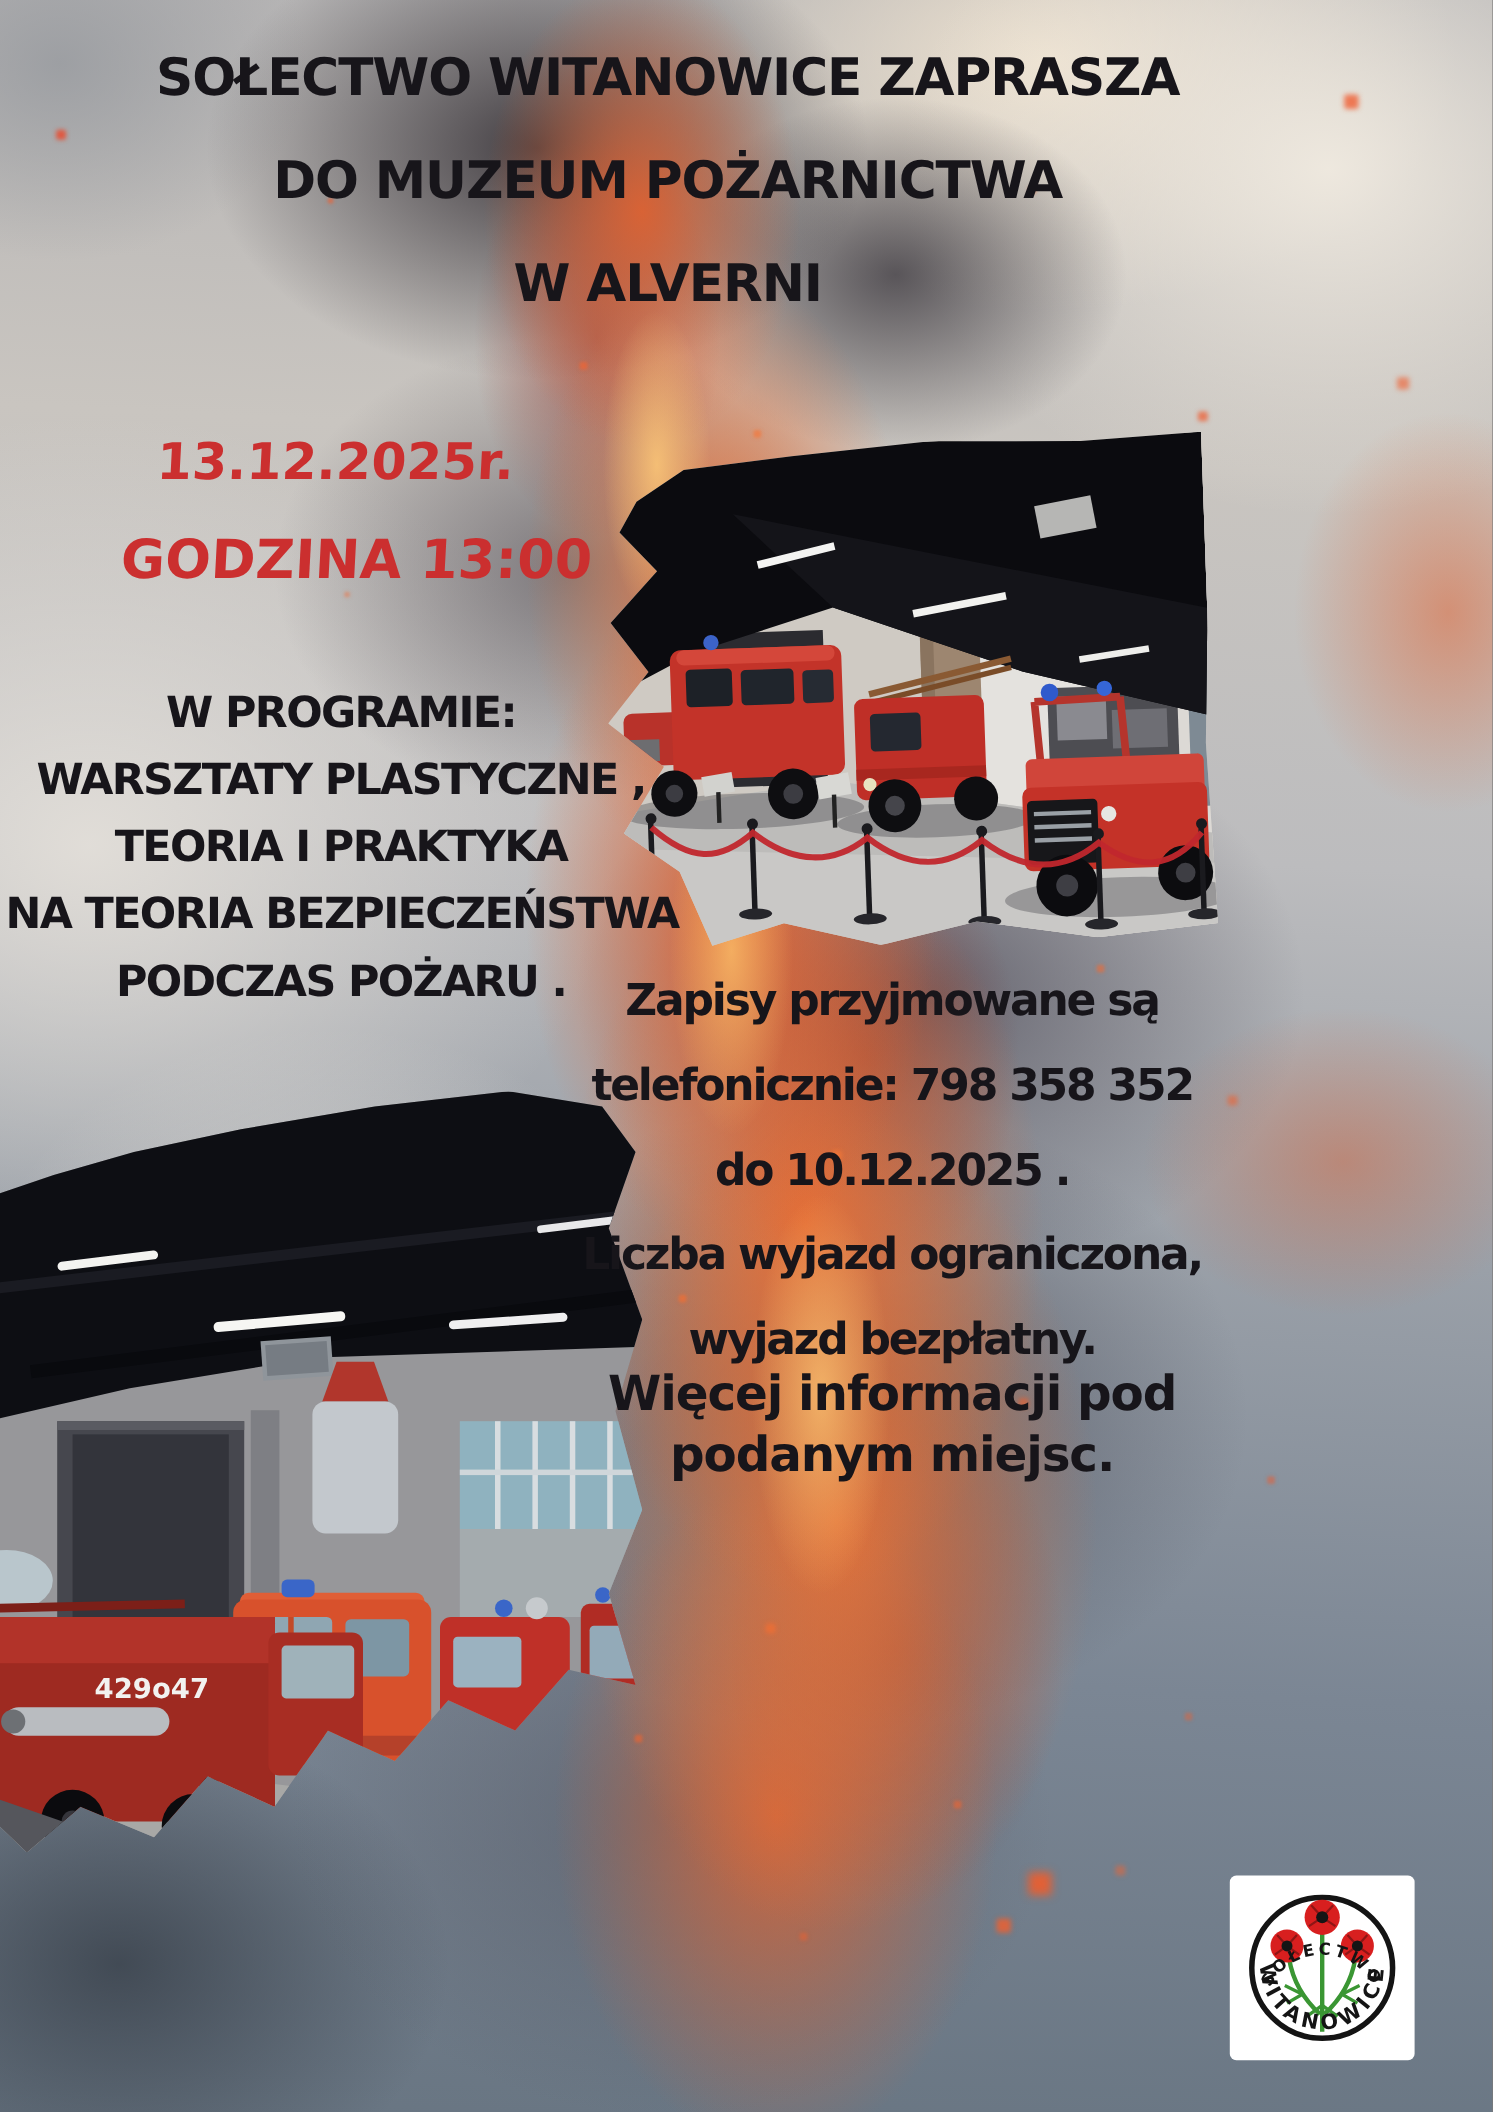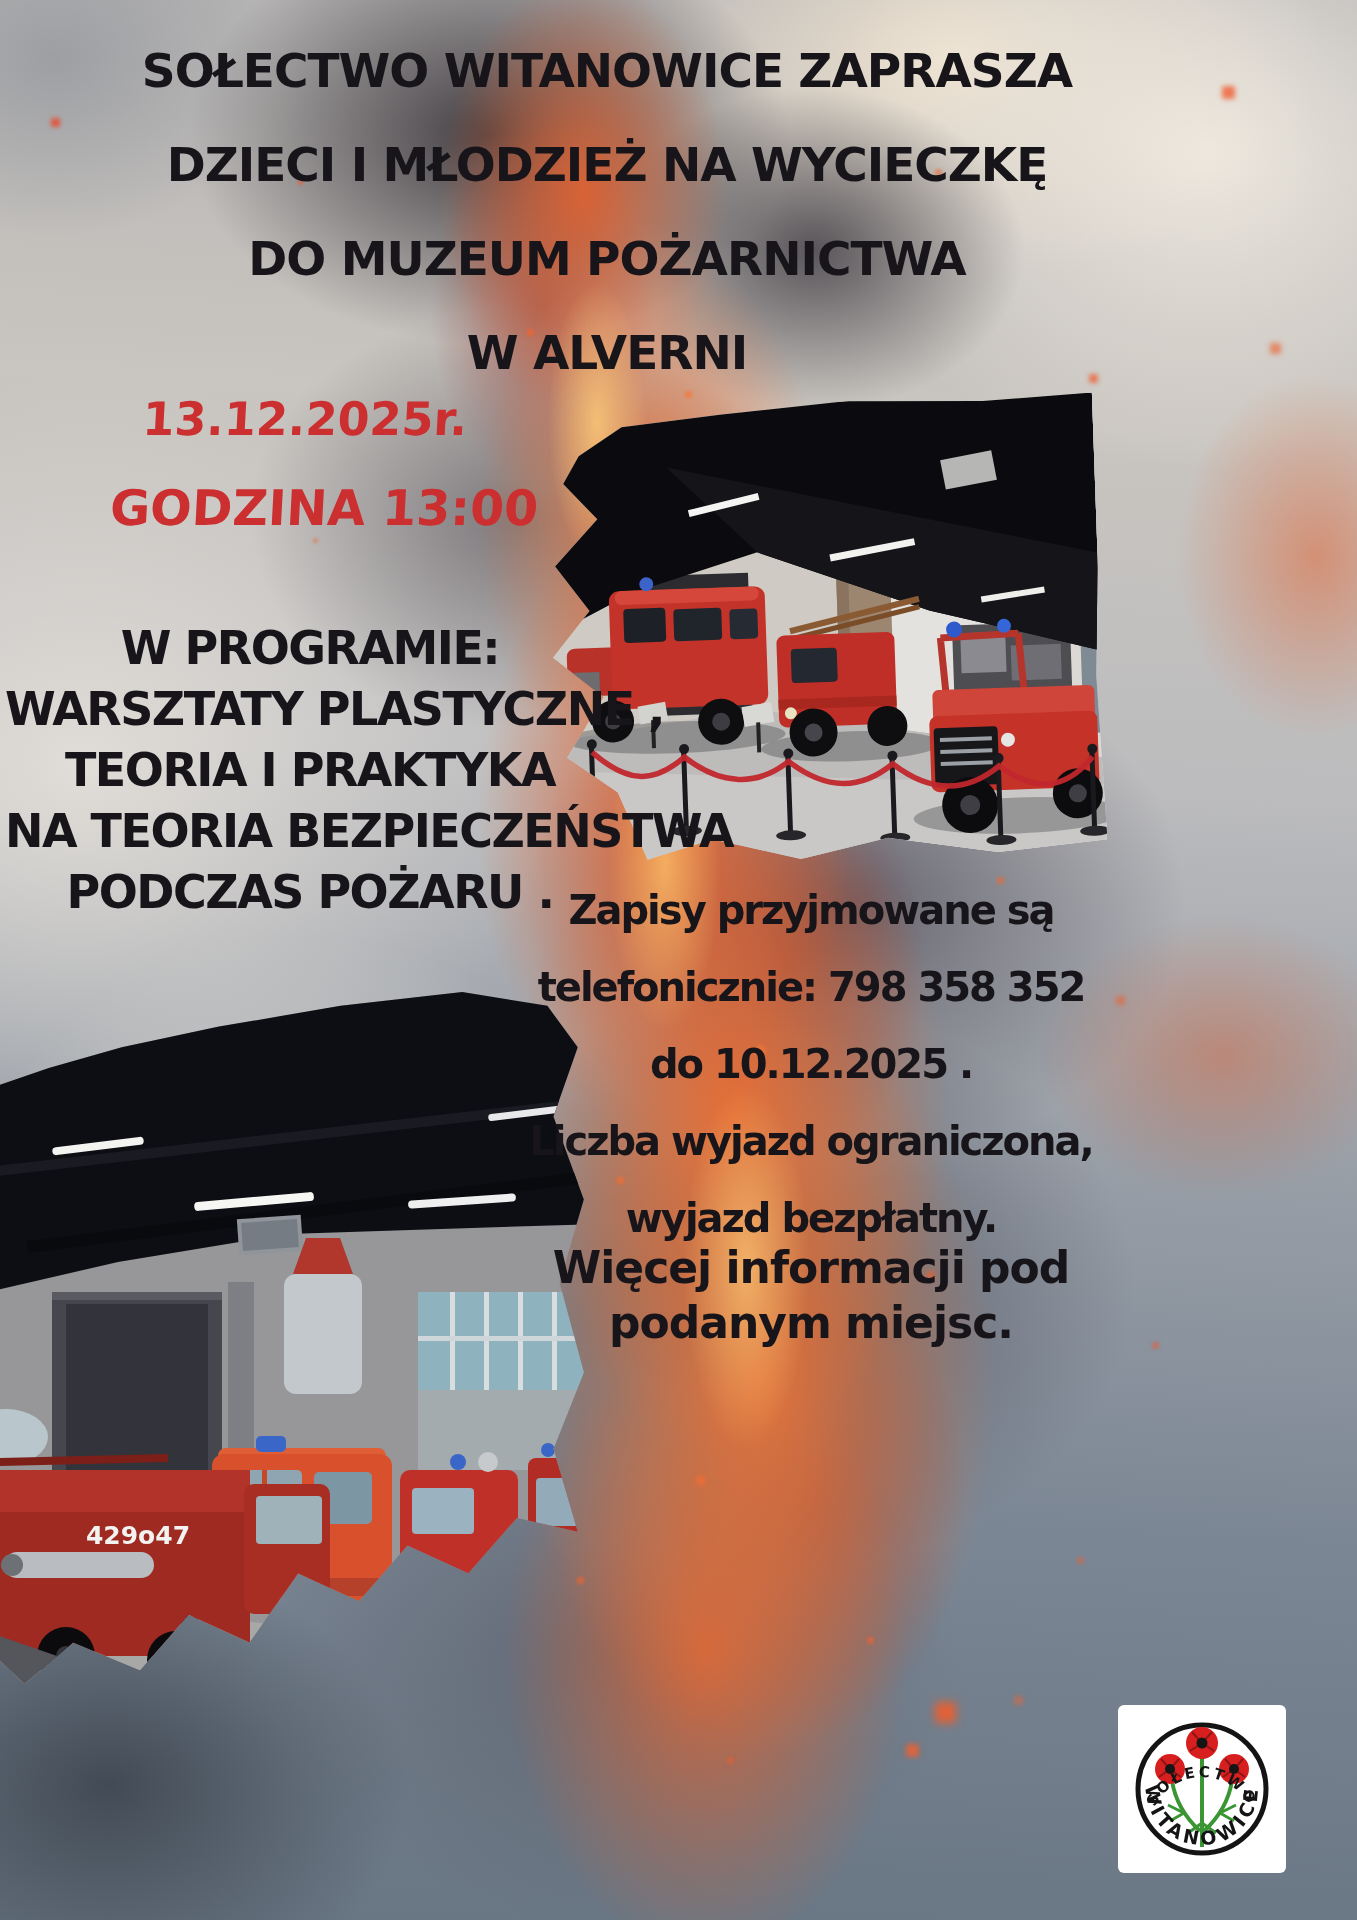--- a/index.html
+++ b/index.html
@@ -60,21 +60,21 @@
       700px 1480px 4px 4px rgba(244,110,50,.7), 580px 1580px 3px 3px rgba(240,100,48,.65),
       870px 1640px 3px 3px rgba(240,100,48,.6), 945px 1712px 8px 10px rgba(244,92,40,.85),
       912px 1750px 5px 6px rgba(242,95,45,.8), 1018px 1700px 4px 4px rgba(240,100,50,.5),
       730px 1760px 3px 3px rgba(238,95,48,.5), 1080px 1560px 3px 3px rgba(238,95,48,.45);
   }
   .txt{position:absolute;text-align:center;font-weight:bold;color:#17151a;white-space:nowrap;}
   .title{left:0;top:24px;width:1132px;font-size:47px;line-height:94px;letter-spacing:-1px;padding-left:41px;}
   .red{color:#cb2f2f;transform:skewX(-3deg);}
   .date{left:140px;top:392px;width:330px;font-size:46px;}
   .time{left:110px;top:480px;width:400px;font-size:49px;}
-  .program{left:5px;top:618px;width:610px;font-size:46px;line-height:61px;letter-spacing:-1.5px;}
+  .program{left:5px;top:618px;width:610px;font-size:39px;line-height:61px;letter-spacing:-1.5px;}
   .reg{left:528px;top:872px;width:566px;font-size:40px;line-height:77px;letter-spacing:-2px;text-align:center;}
   .note{left:528px;top:1240px;width:566px;font-size:44px;line-height:55px;letter-spacing:-1px;}
   .photo{position:absolute;overflow:hidden;}
   .photo svg{display:block;width:100%;height:100%;}
   .photo-tr{
     left:552px;top:402px;width:548px;height:456px;transform:rotate(-2deg);
     clip-path:polygon(6% 10%,14% 4%,32% 2%,55% 0%,80% 1%,100% 0%,100% 36%,99% 62%,100% 98%,
       80% 100%,60% 96%,44% 100%,28% 95%,16% 99%,11% 84%,2% 76%,9% 63%,0% 54%,7% 44%,1% 34%,9% 24%,3% 16%);
   }
   .photo-bl{
@@ -283,21 +283,20 @@
         <circle cx="312" cy="660" r="24" fill="#0b0b0e"></circle>
           <circle cx="312" cy="660" r="9" fill="#35353b"></circle>
         <text x="150" y="552" text-anchor="middle" font-size="25" font-weight="bold" fill="#f2f2f0">429o47</text>
       </g>
       <polygon points="0,640 150,692 0,692" fill="#55565c"></polygon>
     </svg>
   </div>
 
   <div class="txt title">
     <div>SOŁECTWO WITANOWICE ZAPRASZA</div>
-    <div>DZIECI I MŁODZIEŻ NA WYCIECZKĘ</div>
     <div>DO MUZEUM POŻARNICTWA</div>
     <div>W ALVERNI</div>
   </div>
 
   <div class="txt red date">13.12.2025r.</div>
   <div class="txt red time">GODZINA 13:00</div>
 
   <div class="txt program">
     <div>W PROGRAMIE:</div>
     <div>WARSZTATY PLASTYCZNE ,</div>

